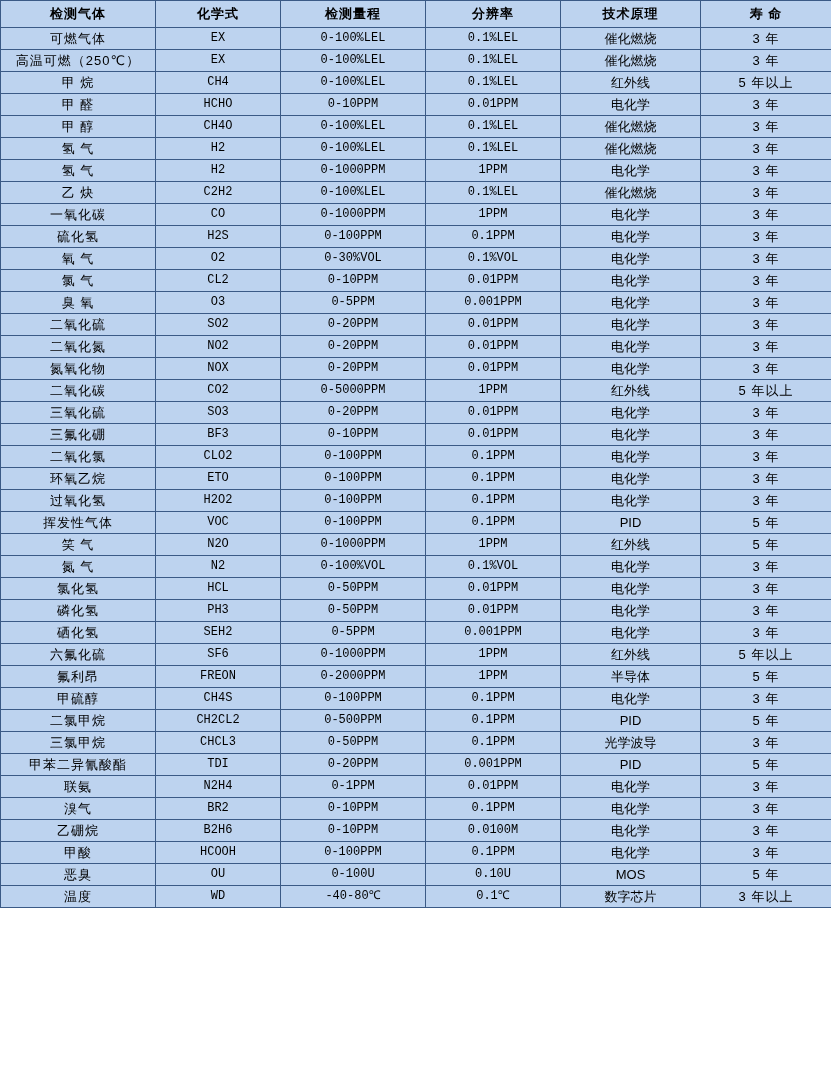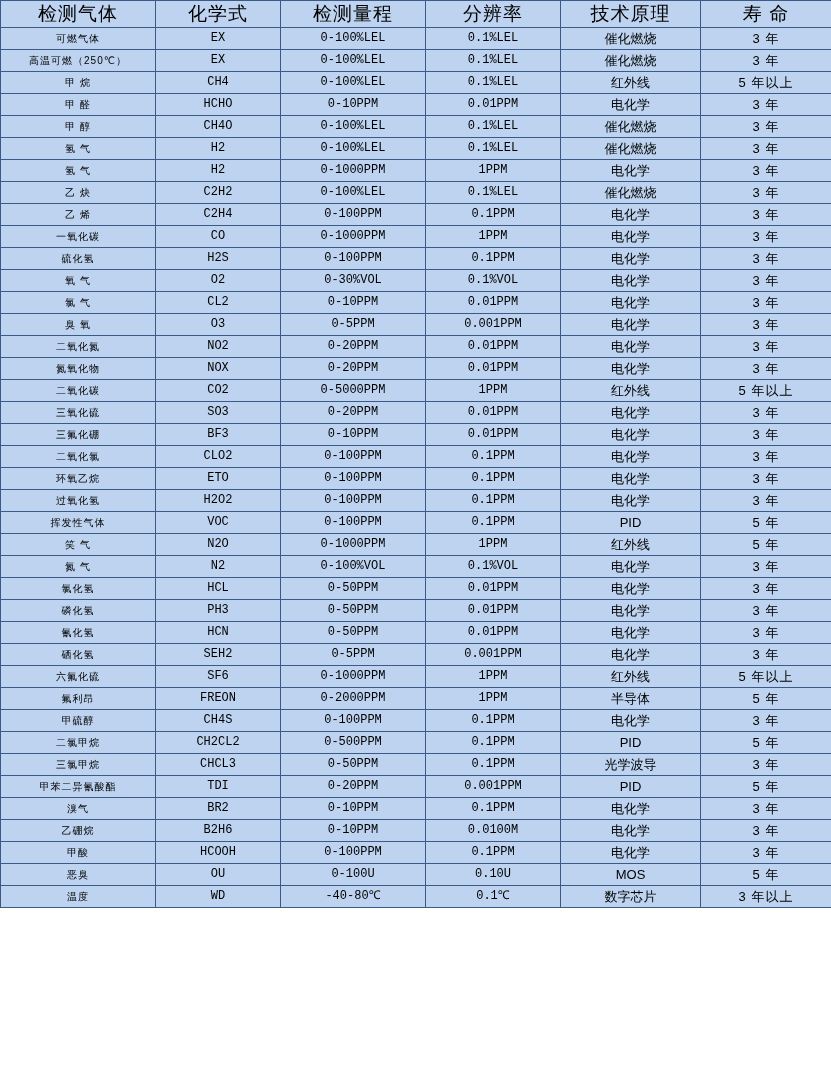--- a/index.html
+++ b/index.html
@@ -33,27 +33,27 @@
     line-height: 21px;
     font-size: 13px;
     color: #000000;
     background: #bdd3ef;
     white-space: nowrap;
     overflow: hidden;
   }
   table.gas-table thead th {
     height: 26px;
     line-height: 26px;
-    font-size: 19px;
-    font-weight: normal;
+    font-size: 13px;
+    font-weight: bold;
     background: #bdd3ef;
     letter-spacing: 1px;
   }
   table.gas-table td.name {
-    font-size: 10px;
+    font-size: 13px;
     letter-spacing: 1px;
   }
   table.gas-table td.formula,
   table.gas-table td.range,
   table.gas-table td.res {
     font-family: "Liberation Mono", "DejaVu Sans Mono", monospace;
     font-size: 12px;
   }
   table.gas-table td.life {
     letter-spacing: 1px;
@@ -140,28 +140,20 @@
       </tr>
       <tr>
         <td class="name">乙 炔</td>
         <td class="formula">C2H2</td>
         <td class="range">0-100%LEL</td>
         <td class="res">0.1%LEL</td>
         <td class="principle">催化燃烧</td>
         <td class="life">3 年</td>
       </tr>
       <tr>
-        <td class="name">乙 烯</td>
-        <td class="formula">C2H4</td>
-        <td class="range">0-100PPM</td>
-        <td class="res">0.1PPM</td>
-        <td class="principle">电化学</td>
-        <td class="life">3 年</td>
-      </tr>
-      <tr>
         <td class="name">一氧化碳</td>
         <td class="formula">CO</td>
         <td class="range">0-1000PPM</td>
         <td class="res">1PPM</td>
         <td class="principle">电化学</td>
         <td class="life">3 年</td>
       </tr>
       <tr>
         <td class="name">硫化氢</td>
         <td class="formula">H2S</td>
@@ -188,20 +180,28 @@
       </tr>
       <tr>
         <td class="name">臭 氧</td>
         <td class="formula">O3</td>
         <td class="range">0-5PPM</td>
         <td class="res">0.001PPM</td>
         <td class="principle">电化学</td>
         <td class="life">3 年</td>
       </tr>
       <tr>
+        <td class="name">二氧化硫</td>
+        <td class="formula">SO2</td>
+        <td class="range">0-20PPM</td>
+        <td class="res">0.01PPM</td>
+        <td class="principle">电化学</td>
+        <td class="life">3 年</td>
+      </tr>
+      <tr>
         <td class="name">二氧化氮</td>
         <td class="formula">NO2</td>
         <td class="range">0-20PPM</td>
         <td class="res">0.01PPM</td>
         <td class="principle">电化学</td>
         <td class="life">3 年</td>
       </tr>
       <tr>
         <td class="name">氮氧化物</td>
         <td class="formula">NOX</td>
@@ -286,28 +286,20 @@
         <td class="name">氯化氢</td>
         <td class="formula">HCL</td>
         <td class="range">0-50PPM</td>
         <td class="res">0.01PPM</td>
         <td class="principle">电化学</td>
         <td class="life">3 年</td>
       </tr>
       <tr>
         <td class="name">磷化氢</td>
         <td class="formula">PH3</td>
-        <td class="range">0-50PPM</td>
-        <td class="res">0.01PPM</td>
-        <td class="principle">电化学</td>
-        <td class="life">3 年</td>
-      </tr>
-      <tr>
-        <td class="name">氰化氢</td>
-        <td class="formula">HCN</td>
         <td class="range">0-50PPM</td>
         <td class="res">0.01PPM</td>
         <td class="principle">电化学</td>
         <td class="life">3 年</td>
       </tr>
       <tr>
         <td class="name">硒化氢</td>
         <td class="formula">SEH2</td>
         <td class="range">0-5PPM</td>
         <td class="res">0.001PPM</td>
@@ -354,20 +346,28 @@
         <td class="principle">光学波导</td>
         <td class="life">3 年</td>
       </tr>
       <tr>
         <td class="name">甲苯二异氰酸酯</td>
         <td class="formula">TDI</td>
         <td class="range">0-20PPM</td>
         <td class="res">0.001PPM</td>
         <td class="principle">PID</td>
         <td class="life">5 年</td>
+      </tr>
+      <tr>
+        <td class="name">联氨</td>
+        <td class="formula">N2H4</td>
+        <td class="range">0-1PPM</td>
+        <td class="res">0.01PPM</td>
+        <td class="principle">电化学</td>
+        <td class="life">3 年</td>
       </tr>
       <tr>
         <td class="name">溴气</td>
         <td class="formula">BR2</td>
         <td class="range">0-10PPM</td>
         <td class="res">0.1PPM</td>
         <td class="principle">电化学</td>
         <td class="life">3 年</td>
       </tr>
       <tr>

